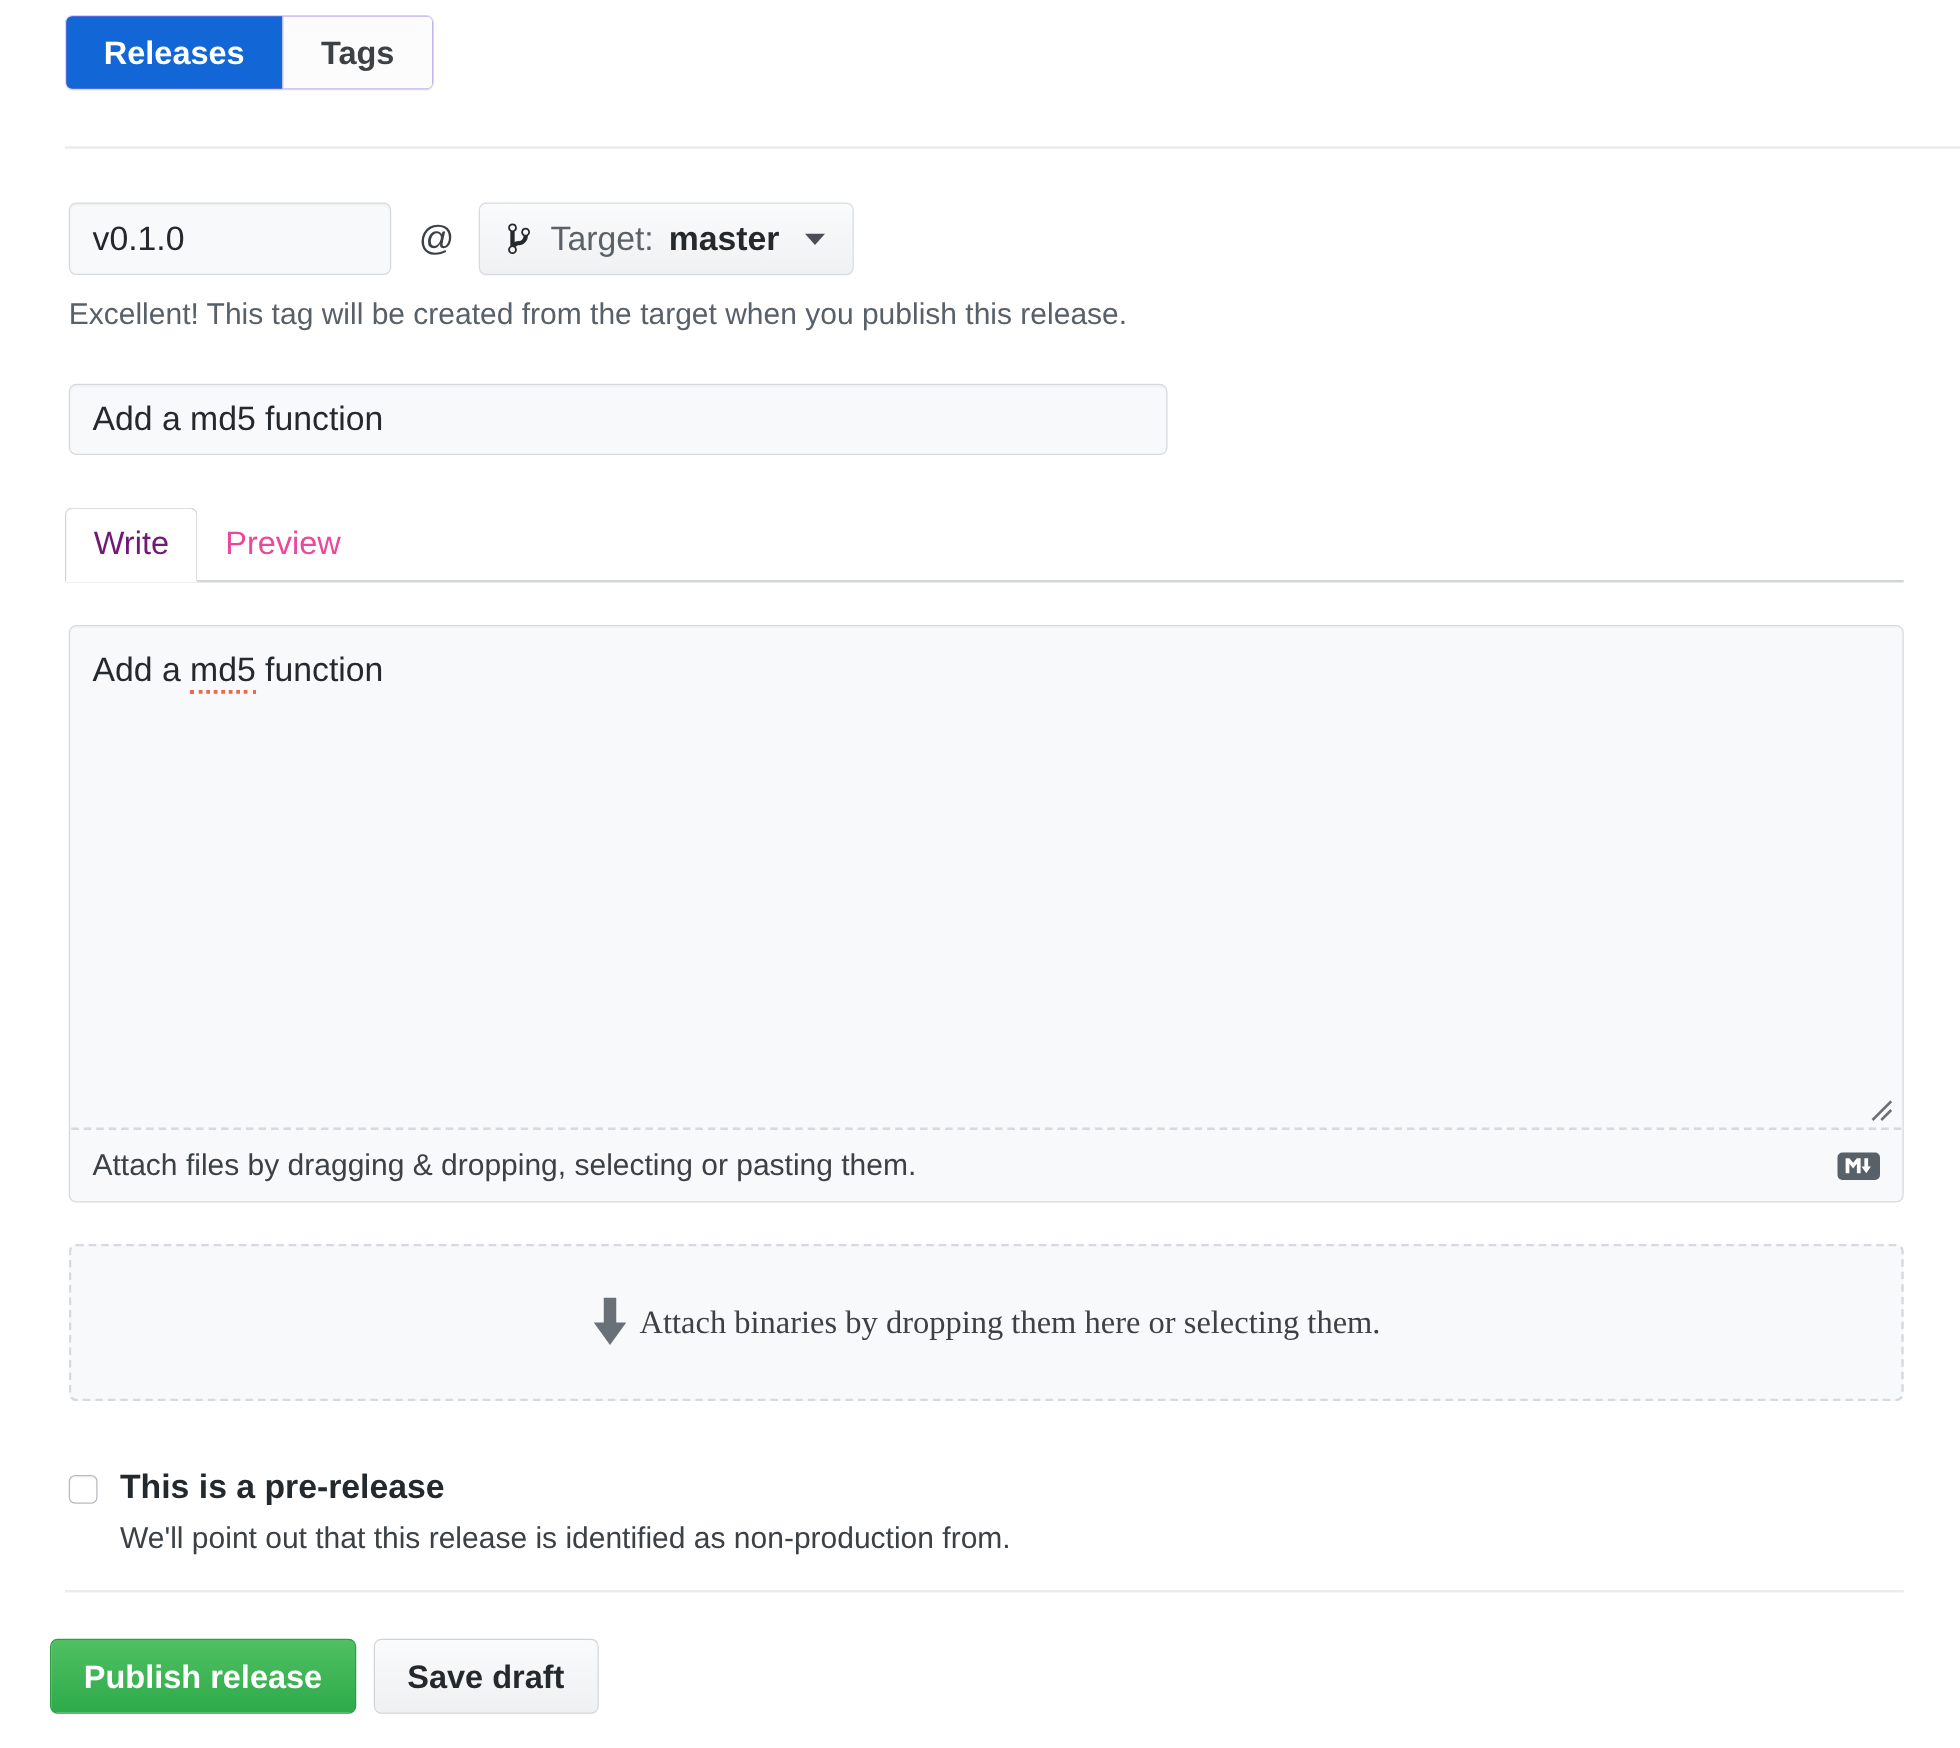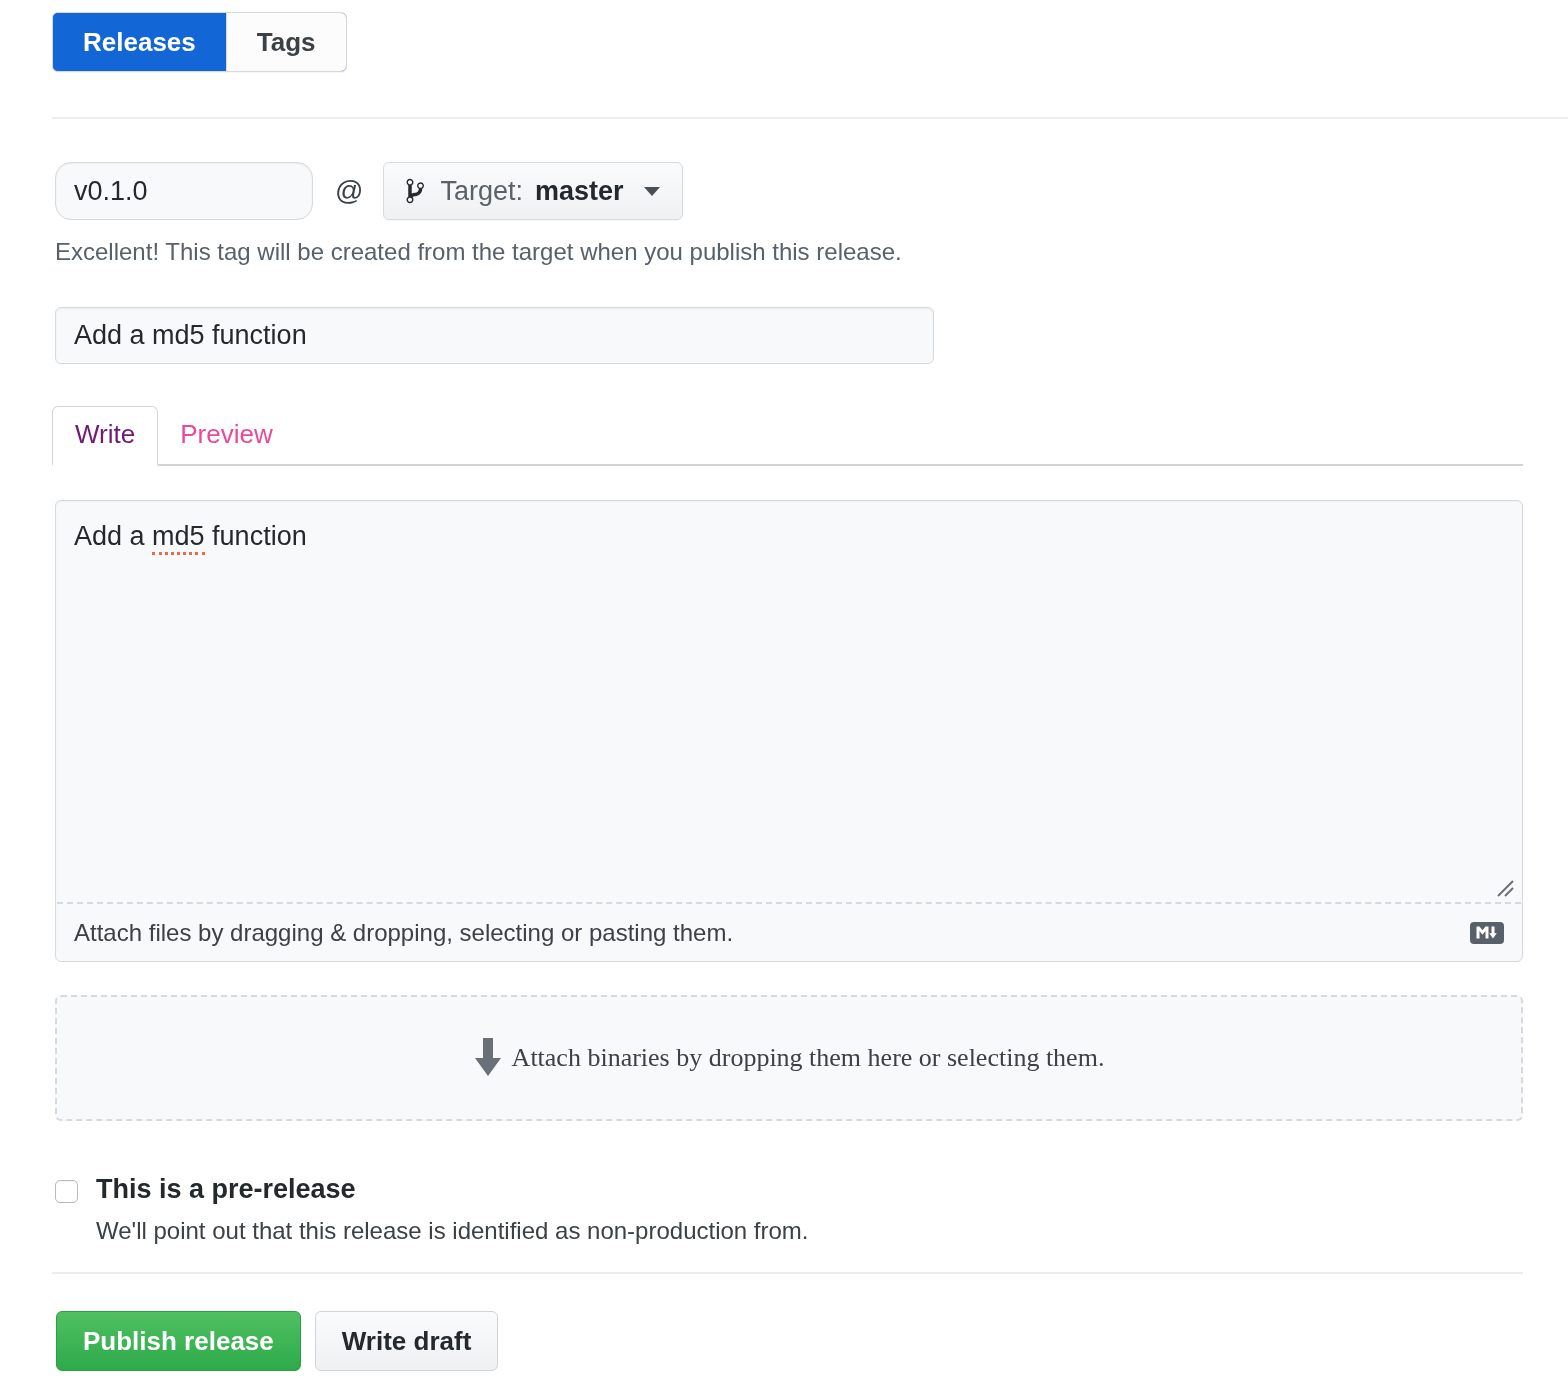--- a/index.html
+++ b/index.html
@@ -48,21 +48,21 @@
   }
 
   
   .tag-row {
     position: absolute; left: 55px; top: 162px;
     display: flex; align-items: center;
   }
   .tag-input {
     width: 258px; height: 58px;
     border: 1px solid #d6dade;
-    border-radius: 16px;
+    border-radius: 6px;
     background: #f8f9fa;
     padding: 0 18px;
     font-size: 27px;
     color: #24292e;
     font-family: "Liberation Sans", "DejaVu Sans", sans-serif;
     box-shadow: inset 0 1px 2px rgba(27,31,35,0.06);
     outline: none;
   }
   .at-sign {
     font-size: 28px; color: #3c4146;
@@ -212,21 +212,21 @@
     margin-left: 41px; margin-top: 12px;
   }
 
   
   .divider-bottom {
     position: absolute; left: 52px; top: 1272px;
     width: 1471px; height: 2px;
     background: #eaecef;
   }
   .actions {
-    position: absolute; left: 56px; top: 1311px;
+    position: absolute; left: 40px; top: 1311px;
     display: flex; gap: 14px; align-items: center;
   }
   .btn-publish {
     height: 60px; padding: 0 26px;
     border: 1px solid #2a9f47;
     border-radius: 6px;
     background: linear-gradient(#50c062, #2eaa4a);
     color: #ffffff;
     font-size: 26px; font-weight: bold;
     display: flex; align-items: center;
@@ -315,16 +315,16 @@
       <span class="pr-checkbox"></span>
       <span class="pr-title">This is a pre-release</span>
     </div>
     <div class="pr-desc">We'll point out that this release is identified as non-production from.</div>
   </div>
 
   <div class="divider-bottom"></div>
 
   <div class="actions">
     <div class="btn-publish">Publish release</div>
-    <div class="btn-draft">Write draft</div>
+    <div class="btn-draft">Save draft</div>
   </div>
 
 </div>
 
 </body></html>

